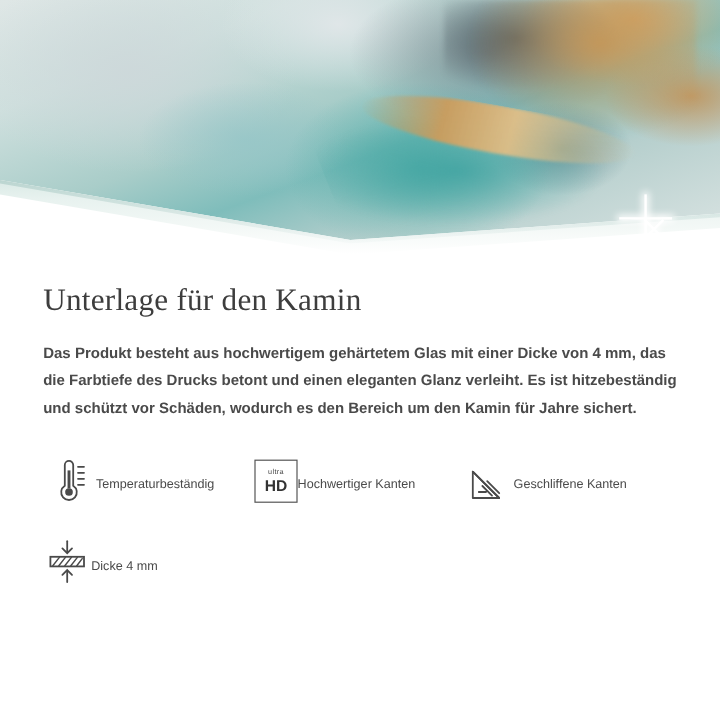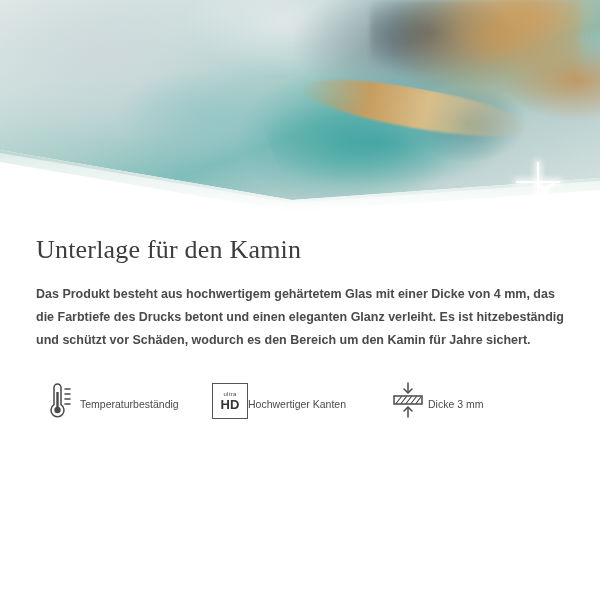--- a/index.html
+++ b/index.html
@@ -262,30 +262,40 @@
           <div class="hd-badge">
             <span class="ultra">ultra</span>
             <span class="hd">HD</span>
           </div>
         </div>
         <div class="feature-label">Hochwertiger Kanten</div>
       </div>
 
 
 
+      <div class="feature">
+        <div class="feature-icon">
+          <svg width="40" height="40" viewBox="0 0 40 40" fill="none" stroke="#4a4a4a" stroke-width="1.5" stroke-linejoin="round" stroke-linecap="round">
+            <path d="M6 34V12L28 34H6z"></path>
+            <path d="M11 29l6 0M14 24l8 8M18 20l10 10"></path>
+            <path d="M6 12L28 34"></path>
+          </svg>
+        </div>
+        <div class="feature-label">Geschliffene Kanten</div>
+      </div>
 
       <div class="feature">
         <div class="feature-icon">
           <svg width="40" height="44" viewBox="0 0 40 44" fill="none" stroke="#4a4a4a" stroke-width="1.5" stroke-linecap="round">
             <path d="M20 4v9"></path>
             <path d="M16 10l4 4 4-4"></path>
             <rect x="6" y="17" width="28" height="8" fill="none"></rect>
             <path d="M8 24.5l5.5-7M13 24.5l5.5-7M18 24.5l5.5-7M23 24.5l5.5-7M28 24.5l4.5-6" stroke-width="1.2"></path>
             <path d="M20 38v-9"></path>
             <path d="M16 32l4-4 4 4"></path>
           </svg>
         </div>
-        <div class="feature-label">Dicke 3 mm</div>
+        <div class="feature-label">Dicke 4 mm</div>
       </div>
 
     </div>
   </div>
 </div>
 
 </body></html>

